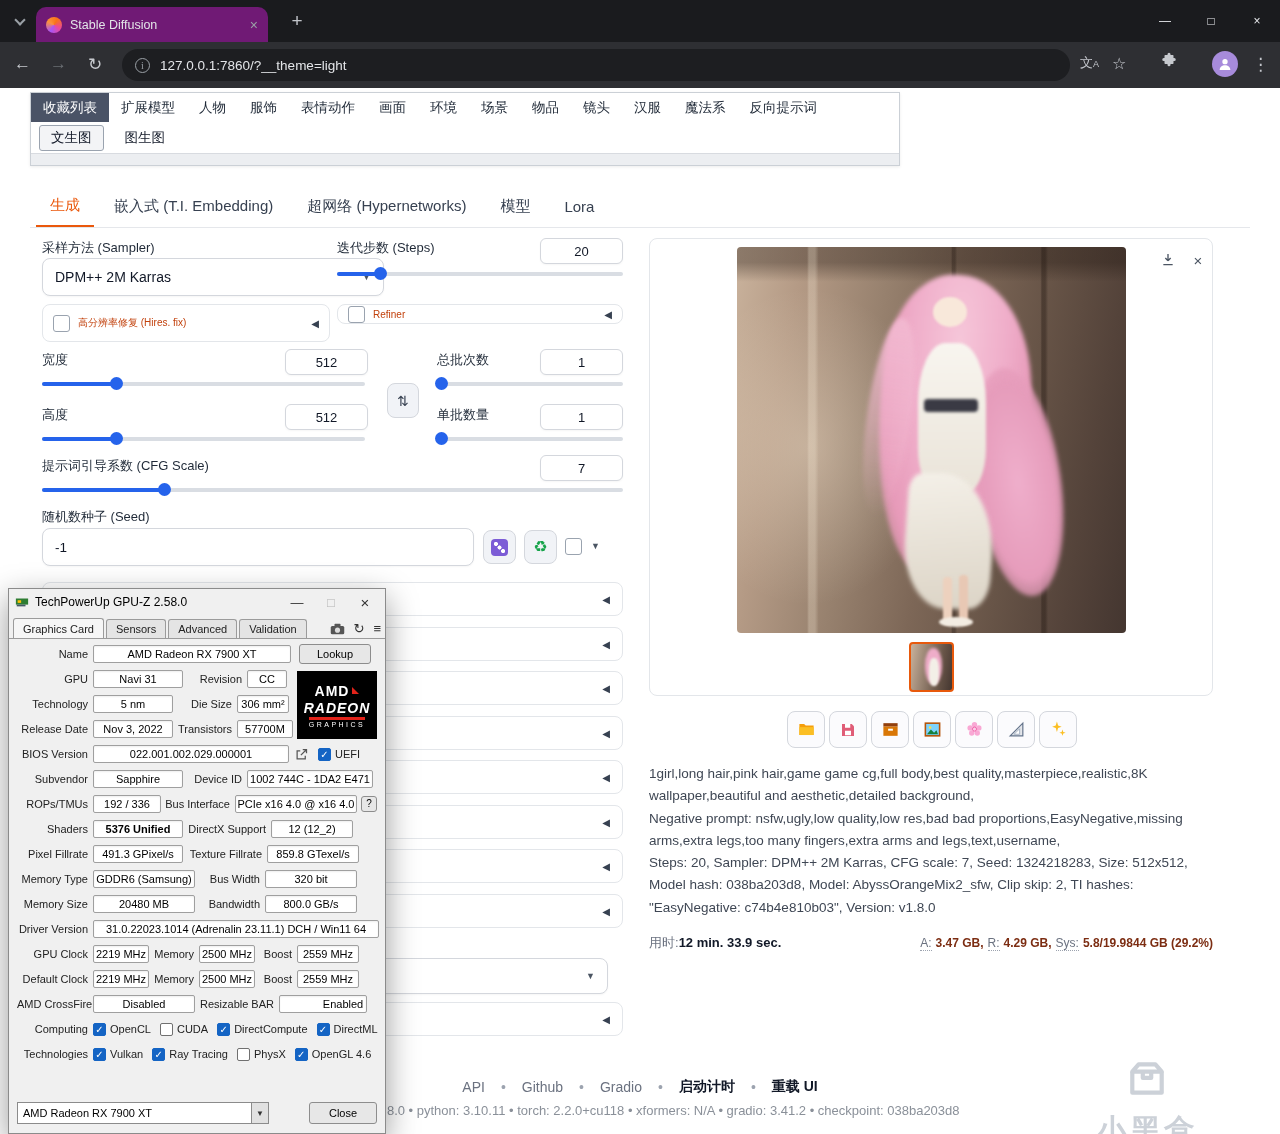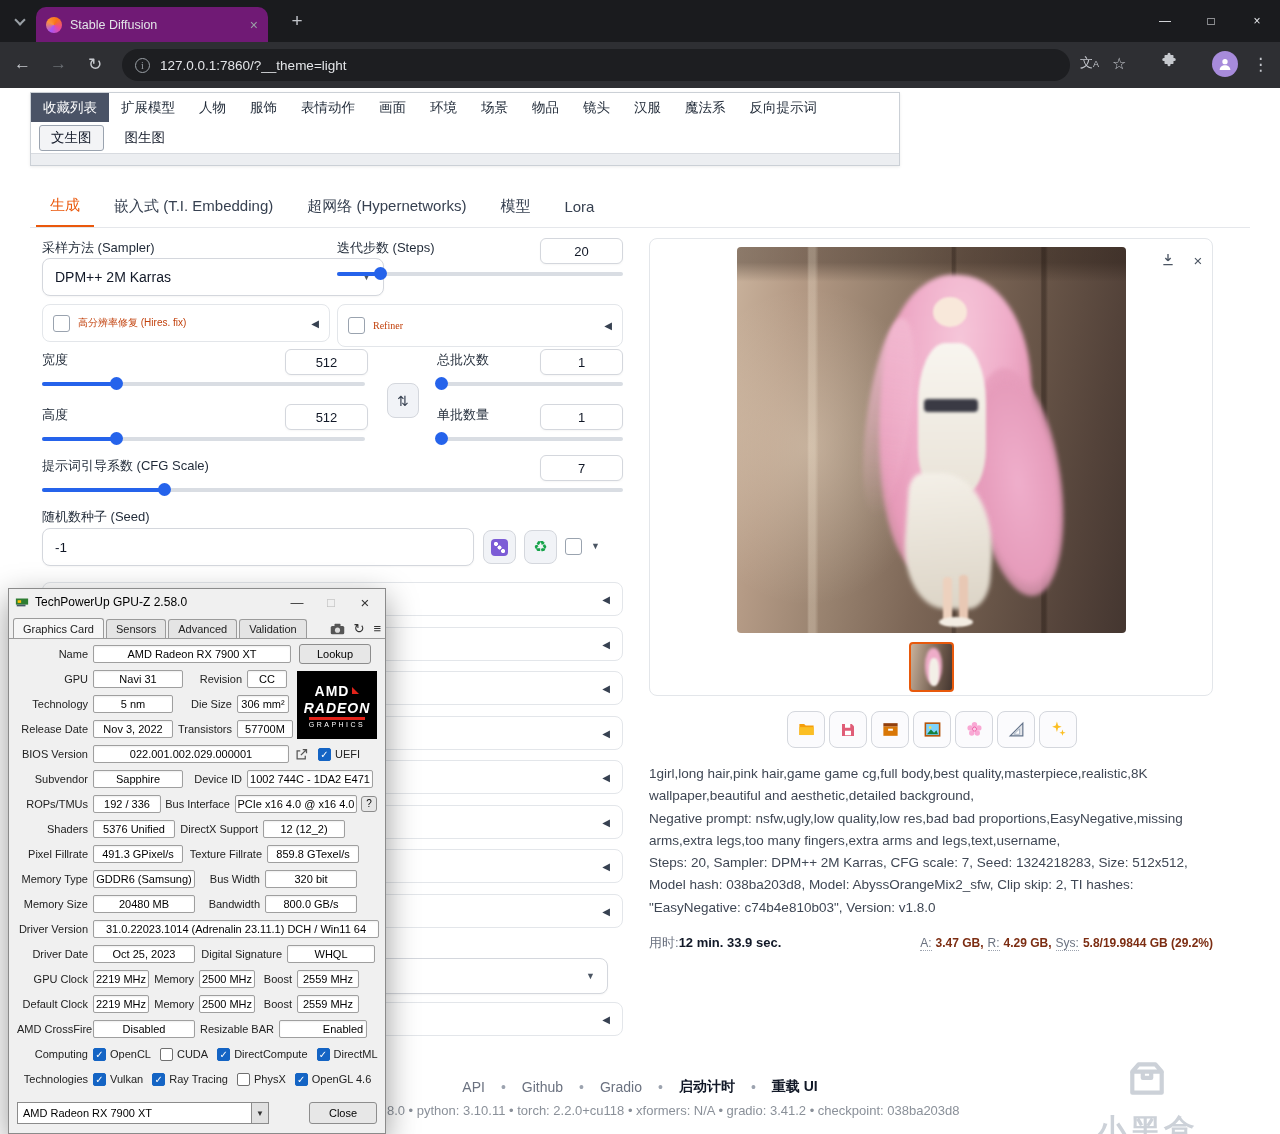--- a/index.html
+++ b/index.html
@@ -226,21 +226,21 @@
       <div class="track"></div>
       <div class="fill"></div>
       <div class="knob"></div>
     </div>
 
   <div class="chk-box" style="left:42px;top:304px;width:288px;height:38px;">
     <span class="cbx"></span>
     <span class="chk-lab">高分辨率修复 (Hires. fix)</span>
     <span class="acc-arrow">◀</span>
   </div>
-  <div class="chk-box" style="left:337px;top:304px;width:286px;height:43px;font-family:Liberation Serif, serif;">
+  <div class="chk-box" style="left:337px;top:304px;width:286px;height:20px;">
     <span class="cbx"></span>
     <span class="chk-lab">Refiner</span>
     <span class="acc-arrow">◀</span>
   </div>
 
   <span class="lbl" style="left:42px;top:351px;">宽度</span>
   <input class="num" style="left: 285px; top: 349px; width: 83px; height: 26px;" readonly="" value="512">
   <div class="slider" style="left:42px;top:377px;width:323px;--p:23%;">
       <div class="track"></div>
       <div class="fill"></div>
@@ -531,21 +531,21 @@
     </div>
     <div class="gz-row">
       <span class="gz-l" style="width:76px;">ROPs/TMUs</span>
       <span class="gz-f" style="width:68px;">192 / 336</span>
       <span class="gz-l" style="width:74px;">Bus Interface</span>
       <span class="gz-f" style="width:122px;">PCIe x16 4.0 @ x16 4.0</span>
       <button class="gz-btn" style="width:16px;height:16px;line-height:14px;margin-left:4px;font-size:10px;">?</button>
     </div>
     <div class="gz-row">
       <span class="gz-l" style="width:76px;">Shaders</span>
-      <span class="gz-f" style="width:82px;">5376 Unified</span>
+      <span class="gz-f" style="width:90px;font-weight:bold;">5376 Unified</span>
       <span class="gz-l" style="width:88px;">DirectX Support</span>
       <span class="gz-f" style="width:82px;">12 (12_2)</span>
     </div>
     <div class="gz-row">
       <span class="gz-l" style="width:76px;">Pixel Fillrate</span>
       <span class="gz-f" style="width:90px;">491.3 GPixel/s</span>
       <span class="gz-l" style="width:84px;">Texture Fillrate</span>
       <span class="gz-f" style="width:92px;">859.8 GTexel/s</span>
     </div>
     <div class="gz-row">
@@ -556,26 +556,20 @@
     </div>
     <div class="gz-row">
       <span class="gz-l" style="width:76px;">Memory Size</span>
       <span class="gz-f" style="width:102px;">20480 MB</span>
       <span class="gz-l" style="width:70px;">Bandwidth</span>
       <span class="gz-f" style="width:92px;">800.0 GB/s</span>
     </div>
     <div class="gz-row">
       <span class="gz-l" style="width:76px;">Driver Version</span>
       <span class="gz-f" style="width:286px;">31.0.22023.1014 (Adrenalin 23.11.1) DCH / Win11 64</span>
-    </div>
-    <div class="gz-row">
-      <span class="gz-l" style="width:76px;">Driver Date</span>
-      <span class="gz-f" style="width:102px;">Oct 25, 2023</span>
-      <span class="gz-l" style="width:92px;">Digital Signature</span>
-      <span class="gz-f" style="width:88px;">WHQL</span>
     </div>
     <div class="gz-row">
       <span class="gz-l" style="width:76px;">GPU Clock</span>
       <span class="gz-f" style="width:56px;">2219 MHz</span>
       <span class="gz-l" style="width:50px;">Memory</span>
       <span class="gz-f" style="width:56px;">2500 MHz</span>
       <span class="gz-l" style="width:42px;">Boost</span>
       <span class="gz-f" style="width:62px;">2559 MHz</span>
     </div>
     <div class="gz-row">

